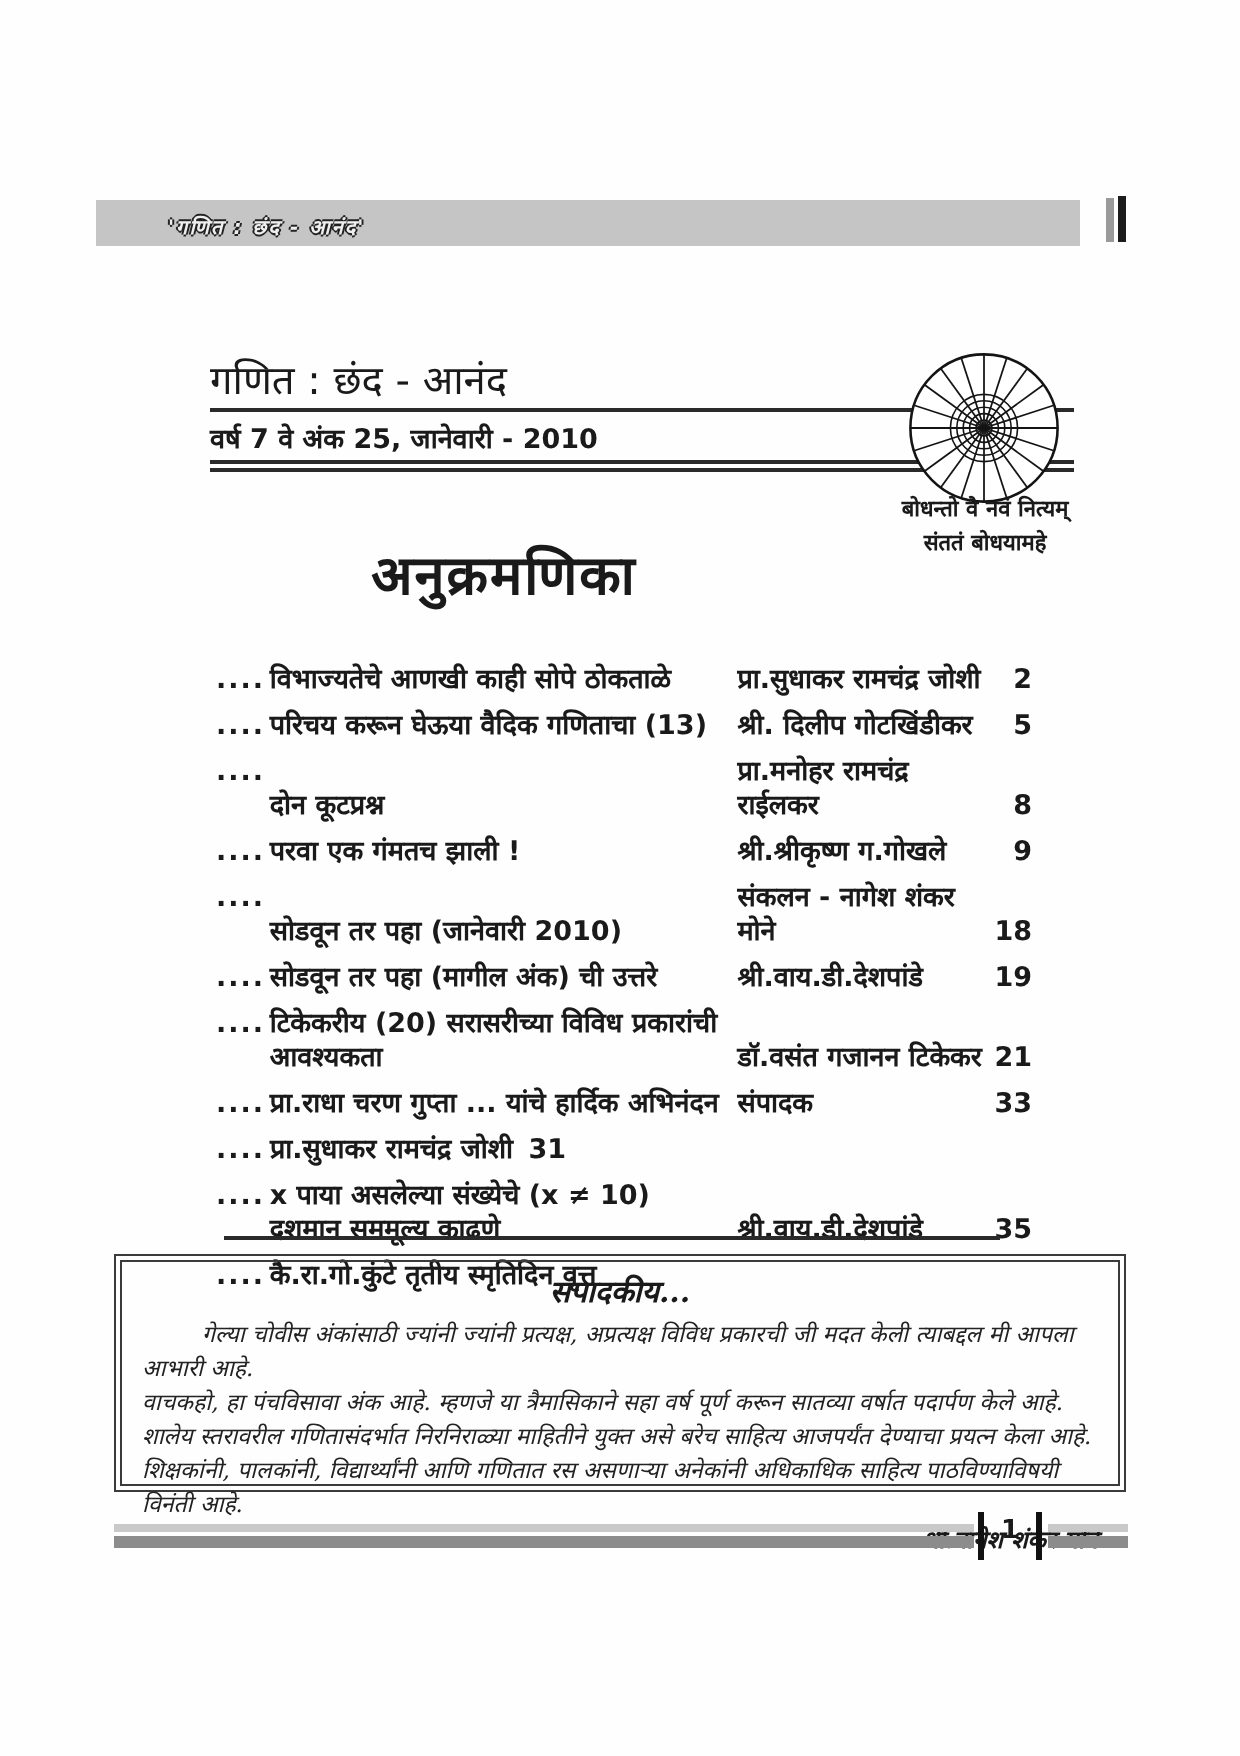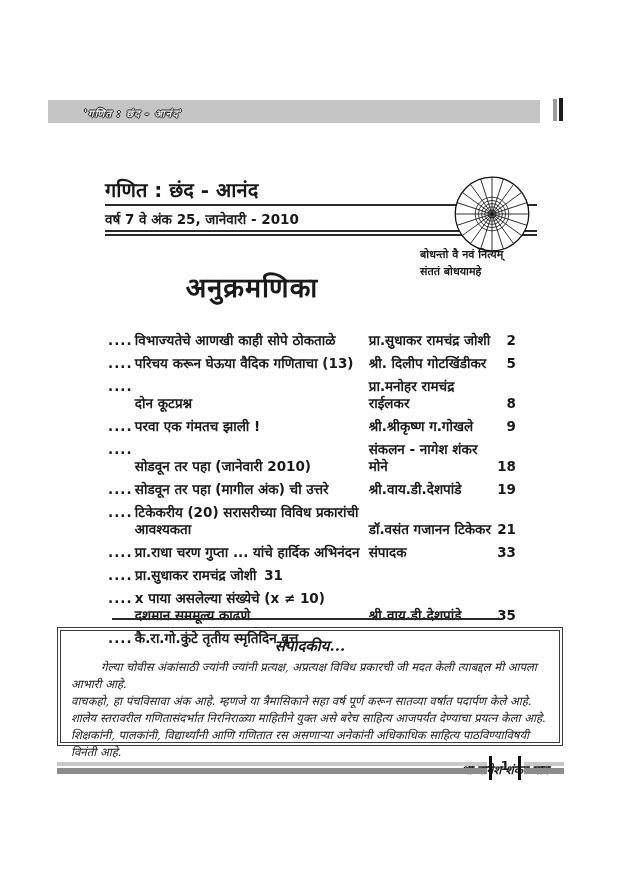--- a/index.html
+++ b/index.html
@@ -10,29 +10,29 @@
   
   .header-band { position:absolute; left:48px; top:100px; width:492px; height:23px;
     background:#c5c5c5; line-height:23px; padding-left:36px; }
   .header-band .band-text { font-size:10px; font-weight:bold; font-style:italic;
     color:#efefef; letter-spacing:1px;
     text-shadow:-1px 0 #222, 1px 0 #222, 0 -1px #222, 0 1px #222; }
   .corner-bar-light { position:absolute; left:553px; top:99px; width:4px; height:22px; background:#9a9a9a; }
   .corner-bar-dark  { position:absolute; left:559px; top:98px; width:4px; height:23px; background:#1c1c1c; }
 
   
-  .mast-title { position:absolute; left:105px; top:176px; font-size:20px; font-weight:bold; }
+  .mast-title { position:absolute; left:105px; top:176px; font-size:20px; font-weight:normal; }
   .rule-1  { position:absolute; left:105px; top:204px; width:432px; height:2px; background:#2a2a2a; }
   .issue-line { position:absolute; left:105px; top:210px; font-size:13.5px; font-weight:bold; }
   .rule-2a { position:absolute; left:105px; top:230px; width:432px; height:2px; background:#2a2a2a; }
   .rule-2b { position:absolute; left:105px; top:234px; width:432px; height:2px; background:#2a2a2a; }
 
   .logo-wrap { position:absolute; left:452px; top:174px; width:80px; height:80px; }
   .logo-wrap svg { width:80px; height:80px; display:block; }
-  .motto { position:absolute; left:420px; width:145px; 
+  .motto { position:absolute; left:420px; width:145px; text-align:center;
     font-size:11px; font-weight:bold; }
   .motto-1 { top:246px; } .motto-2 { top:263px; }
 
   .contents-heading { position:absolute; left:0; top:268px; width:504px; text-align:center;
     font-size:27px; font-weight:bold; letter-spacing:1px; }
 
   
   .toc { position:absolute; left:108px; top:332px; width:408px; }
   .toc-row { display:flex; align-items:flex-end; margin-bottom:6px;
     font-size:13.5px; font-weight:bold; line-height:17px; }

